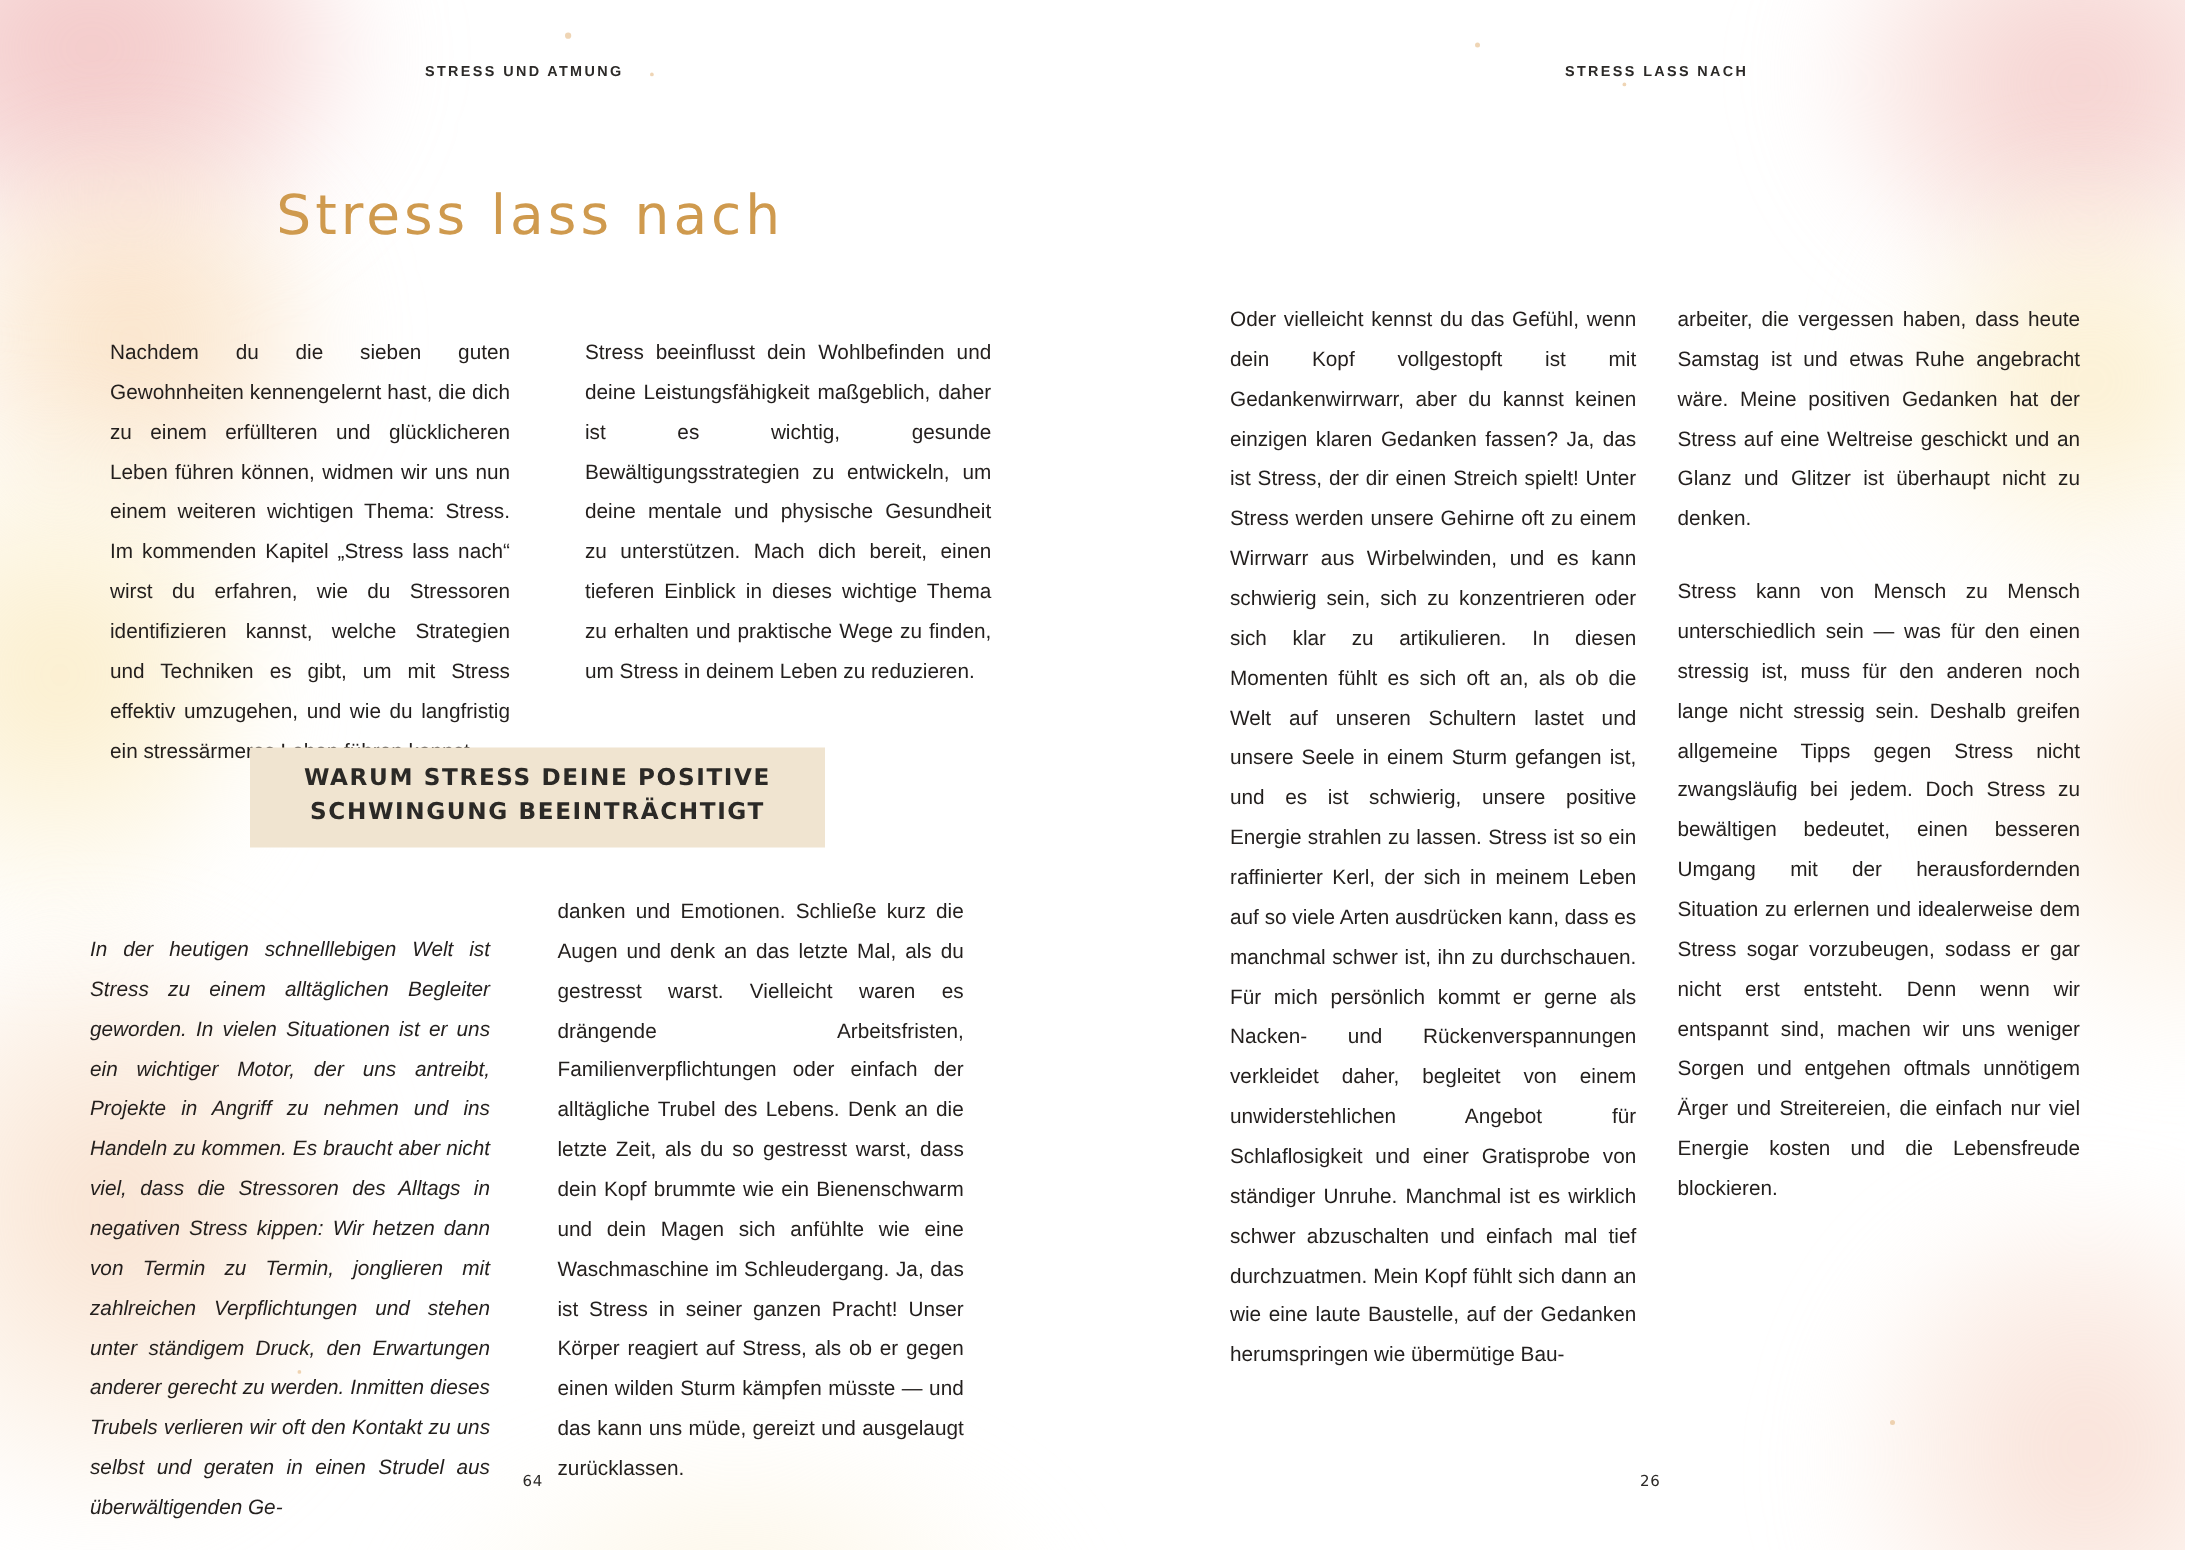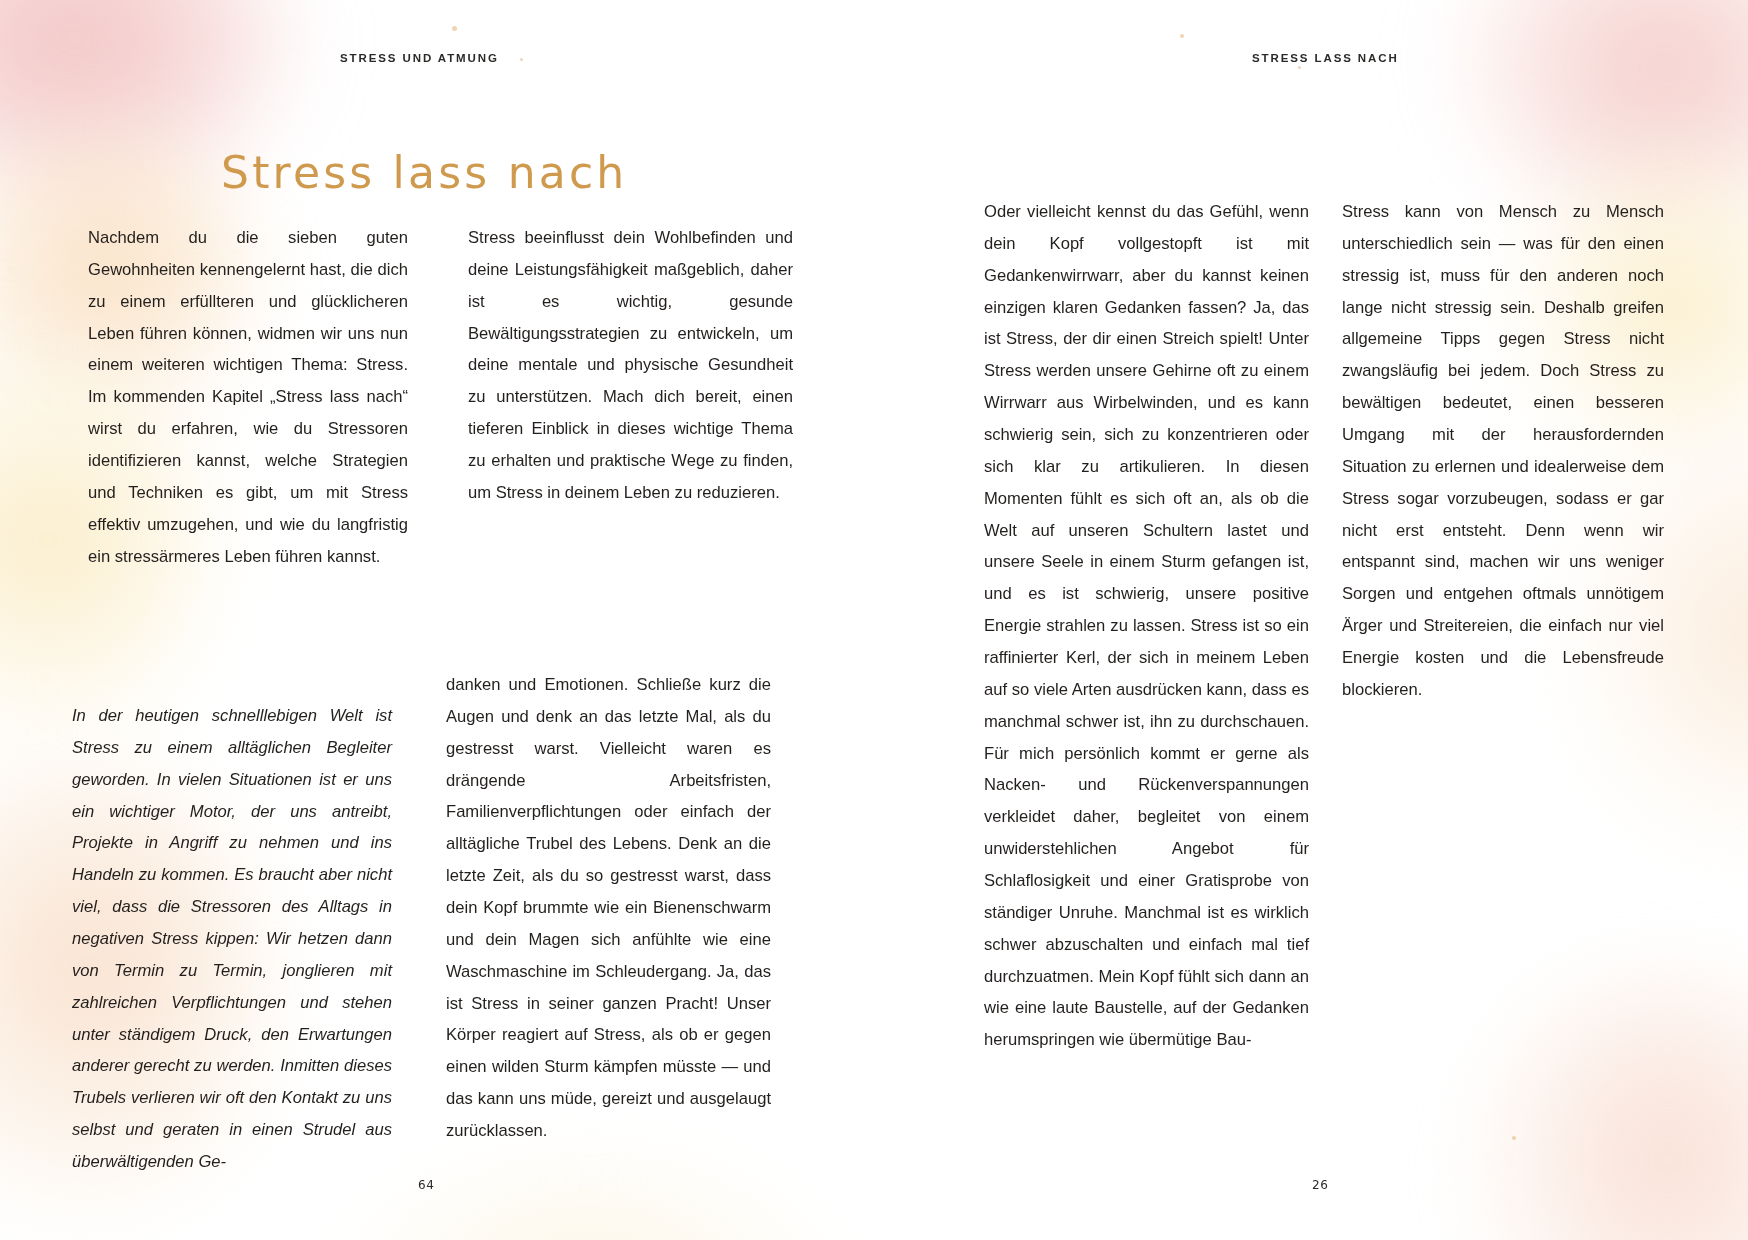--- a/index.html
+++ b/index.html
@@ -125,20 +125,21 @@
 
   .col {
     position: absolute;
     font-family: "Liberation Sans", sans-serif;
     font-size: 16.6px;
     line-height: 1.92;
     color: #231f1d;
     text-align: justify;
     text-justify: inter-word;
     hyphens: manual;
+    margin-top: 44px;
   }
   .col p { margin: 0 0 26px 0; }
   .col p:last-child { margin-bottom: 0; }
 
   
   .l-c1-top { left: 88px;  top: 222px; width: 320px; }
   .l-c2-top { left: 468px; top: 222px; width: 325px; }
   .l-c1-bot { left: 72px;  top: 700px; width: 320px; font-style: italic; }
   .l-c2-bot { left: 446px; top: 669px; width: 325px; }
 
@@ -190,36 +191,41 @@
   <h1 class="chapter-title">Stress lass nach</h1>
 
   <div class="col l-c1-top">
     <p>Nachdem du die sieben guten Gewohnheiten kennengelernt hast, die dich zu einem erfüllteren und glücklicheren Leben führen können, widmen wir uns nun einem weiteren wichtigen Thema: Stress. Im kommenden Kapitel „Stress lass nach“ wirst du erfahren, wie du Stressoren identifizieren kannst, welche Strategien und Techniken es gibt, um mit Stress effektiv umzugehen, und wie du langfristig ein stressärmeres Leben führen kannst.</p>
   </div>
 
   <div class="col l-c2-top">
     <p>Stress beeinflusst dein Wohlbefinden und deine Leistungsfähigkeit maßgeblich, daher ist es wichtig, gesunde Bewältigungsstrategien zu entwickeln, um deine mentale und physische Gesundheit zu unterstützen. Mach dich bereit, einen tieferen Einblick in dieses wichtige Thema zu erhalten und praktische Wege zu finden, um Stress in deinem Leben zu reduzieren.</p>
   </div>
 
+  <div class="callout">
+    <div class="callout-text">WARUM STRESS DEINE POSITIVE
+SCHWINGUNG BEEINTRÄCHTIGT</div>
+  </div>
 
   <div class="col l-c1-bot">
     <p>In der heutigen schnelllebigen Welt ist Stress zu einem alltäglichen Begleiter geworden. In vielen Situationen ist er uns ein wichtiger Motor, der uns antreibt, Projekte in Angriff zu nehmen und ins Handeln zu kommen. Es braucht aber nicht viel, dass die Stressoren des Alltags in negativen Stress kippen: Wir hetzen dann von Termin zu Termin, jonglieren mit zahlreichen Verpflichtungen und stehen unter ständigem Druck, den Erwartungen anderer gerecht zu werden. Inmitten dieses Trubels verlieren wir oft den Kontakt zu uns selbst und geraten in einen Strudel aus überwältigenden Ge-</p>
   </div>
 
   <div class="col l-c2-bot">
     <p>danken und Emotionen. Schließe kurz die Augen und denk an das letzte Mal, als du gestresst warst. Vielleicht waren es drängende Arbeitsfristen, Familienverpflichtungen oder einfach der alltägliche Trubel des Lebens. Denk an die letzte Zeit, als du so gestresst warst, dass dein Kopf brummte wie ein Bienenschwarm und dein Magen sich anfühlte wie eine Waschmaschine im Schleudergang. Ja, das ist Stress in seiner ganzen Pracht! Unser Körper reagiert auf Stress, als ob er gegen einen wilden Sturm kämpfen müsste — und das kann uns müde, gereizt und ausgelaugt zurücklassen.</p>
   </div>
 
   <div class="folio folio-left">64</div>
 
   <div class="running-head rh-right">STRESS LASS NACH</div>
 
   <div class="col r-c1">
     <p>Oder vielleicht kennst du das Gefühl, wenn dein Kopf vollgestopft ist mit Gedankenwirrwarr, aber du kannst keinen einzigen klaren Gedanken fassen? Ja, das ist Stress, der dir einen Streich spielt! Unter Stress werden unsere Gehirne oft zu einem Wirrwarr aus Wirbelwinden, und es kann schwierig sein, sich zu konzentrieren oder sich klar zu artikulieren. In diesen Momenten fühlt es sich oft an, als ob die Welt auf unseren Schultern lastet und unsere Seele in einem Sturm gefangen ist, und es ist schwierig, unsere positive Energie strahlen zu lassen. Stress ist so ein raffinierter Kerl, der sich in meinem Leben auf so viele Arten ausdrücken kann, dass es manchmal schwer ist, ihn zu durchschauen. Für mich persönlich kommt er gerne als Nacken- und Rückenverspannungen verkleidet daher, begleitet von einem unwiderstehlichen Angebot für Schlaflosigkeit und einer Gratisprobe von ständiger Unruhe. Manchmal ist es wirklich schwer abzuschalten und einfach mal tief durchzuatmen. Mein Kopf fühlt sich dann an wie eine laute Baustelle, auf der Gedanken herumspringen wie übermütige Bau-</p>
   </div>
 
   <div class="col r-c2">
+    <p>arbeiter, die vergessen haben, dass heute Samstag ist und etwas Ruhe angebracht wäre. Meine positiven Gedanken hat der Stress auf eine Weltreise geschickt und an Glanz und Glitzer ist überhaupt nicht zu denken.</p>
     <p>Stress kann von Mensch zu Mensch unterschiedlich sein — was für den einen stressig ist, muss für den anderen noch lange nicht stressig sein. Deshalb greifen allgemeine Tipps gegen Stress nicht zwangsläufig bei jedem. Doch Stress zu bewältigen bedeutet, einen besseren Umgang mit der herausfordernden Situation zu erlernen und idealerweise dem Stress sogar vorzubeugen, sodass er gar nicht erst entsteht. Denn wenn wir entspannt sind, machen wir uns weniger Sorgen und entgehen oftmals unnötigem Ärger und Streitereien, die einfach nur viel Energie kosten und die Lebensfreude blockieren.</p>
   </div>
 
   <div class="folio folio-right">26</div>
 
 </div>
 
 </body></html>

